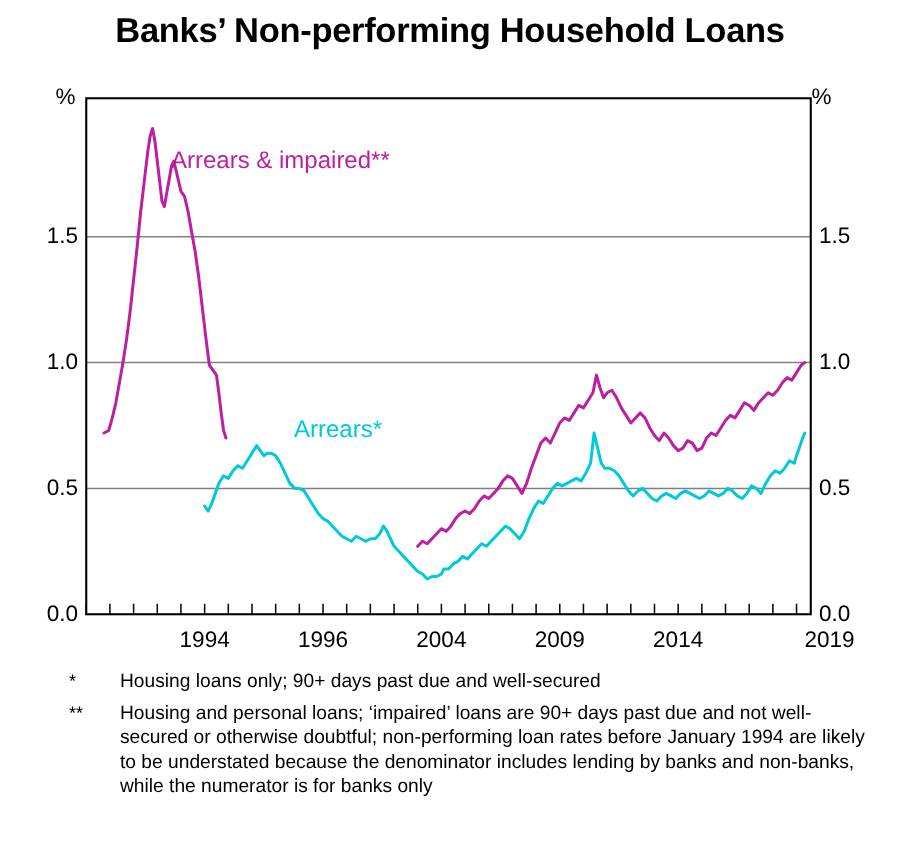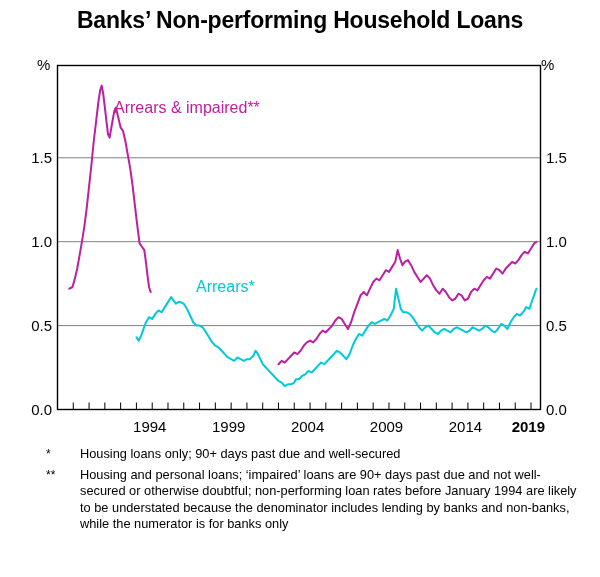--- a/index.html
+++ b/index.html
@@ -51,21 +51,21 @@
     position: absolute;
     font-size: 15px;
     line-height: 15px;
   }
   .ytick-left  { right: 548px; text-align: right; width: 60px; }
   .ytick-right { left: 546px;  text-align: left;  width: 60px; }
 
   .xtick-label {
     position: absolute;
     font-size: 15px;
-    text-align: right;
+    text-align: center;
     width: 60px;
     top: 418px;
   }
 
   .plot-svg {
     position: absolute;
     left: 0;
     top: 0;
   }
 
@@ -185,18 +185,18 @@
 
 <div class="ytick-label ytick-left" style="top: 401.5px;">0.0</div>
     <div class="ytick-label ytick-right" style="top: 401.5px;">0.0</div>
     <div class="ytick-label ytick-left" style="top: 317.598px;">0.5</div>
     <div class="ytick-label ytick-right" style="top: 317.598px;">0.5</div>
     <div class="ytick-label ytick-left" style="top: 233.695px;">1.0</div>
     <div class="ytick-label ytick-right" style="top: 233.695px;">1.0</div>
     <div class="ytick-label ytick-left" style="top: 149.793px;">1.5</div>
     <div class="ytick-label ytick-right" style="top: 149.793px;">1.5</div>
     <div class="xtick-label" style="left: 106.422px;">1994</div>
-    <div class="xtick-label" style="left: 185.343px;">1999</div>
+    <div class="xtick-label" style="left: 185.343px;">1996</div>
     <div class="xtick-label" style="left: 264.265px;">2004</div>
     <div class="xtick-label" style="left: 343.186px;">2009</div>
     <div class="xtick-label" style="left: 422.108px;">2014</div>
-    <div class="xtick-label" style="left: 485px; font-weight: bold;">2019</div>
+    <div class="xtick-label" style="left: 523px;">2019</div>
   </div>
 
 </body></html>

